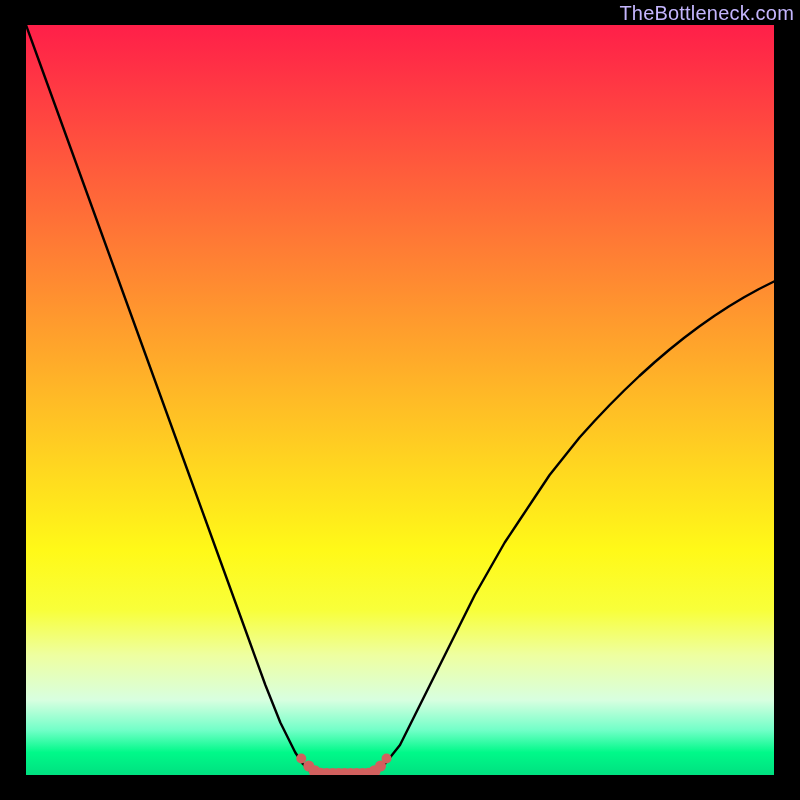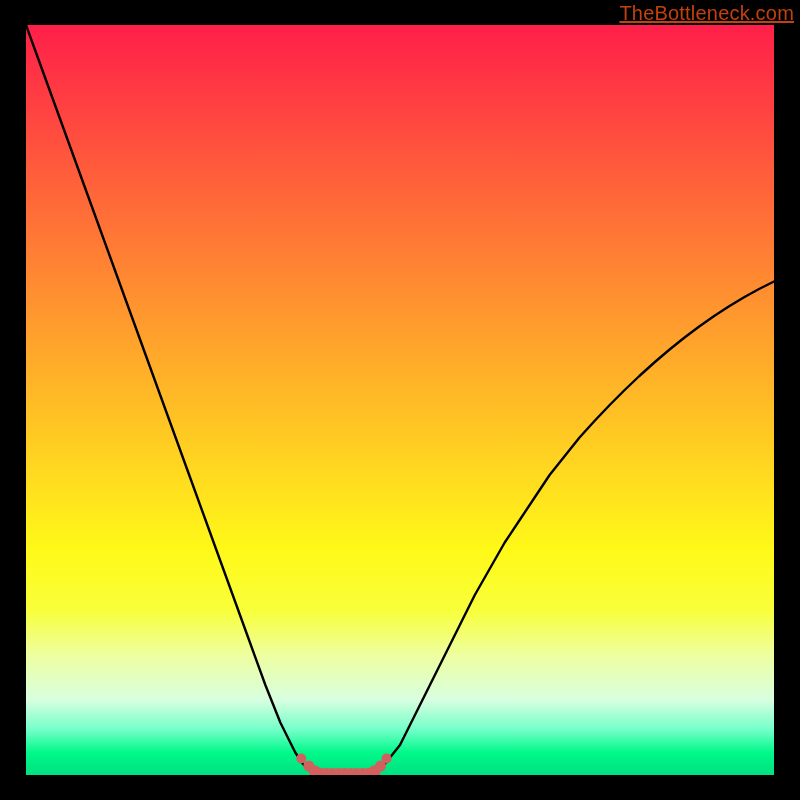--- a/index.html
+++ b/index.html
@@ -37,26 +37,25 @@
       #d8ffe0 90%,
       #72ffc8 94%,
       #00f989 97%,
       #00e080 100%
     );
   }
   .watermark {
     position: absolute;
     top: 2px;
     right: 6px;
-    color: #c2410c;
+    color: #c4b5fd;
     font-size: 20px;
     font-weight: 500;
     letter-spacing: 0.2px;
     user-select: none;
-    text-decoration: underline;
   }
   svg.plot {
     position: absolute;
     inset: 0;
   }
 </style>
 </head>
 <body>
 
 <div class="frame">

